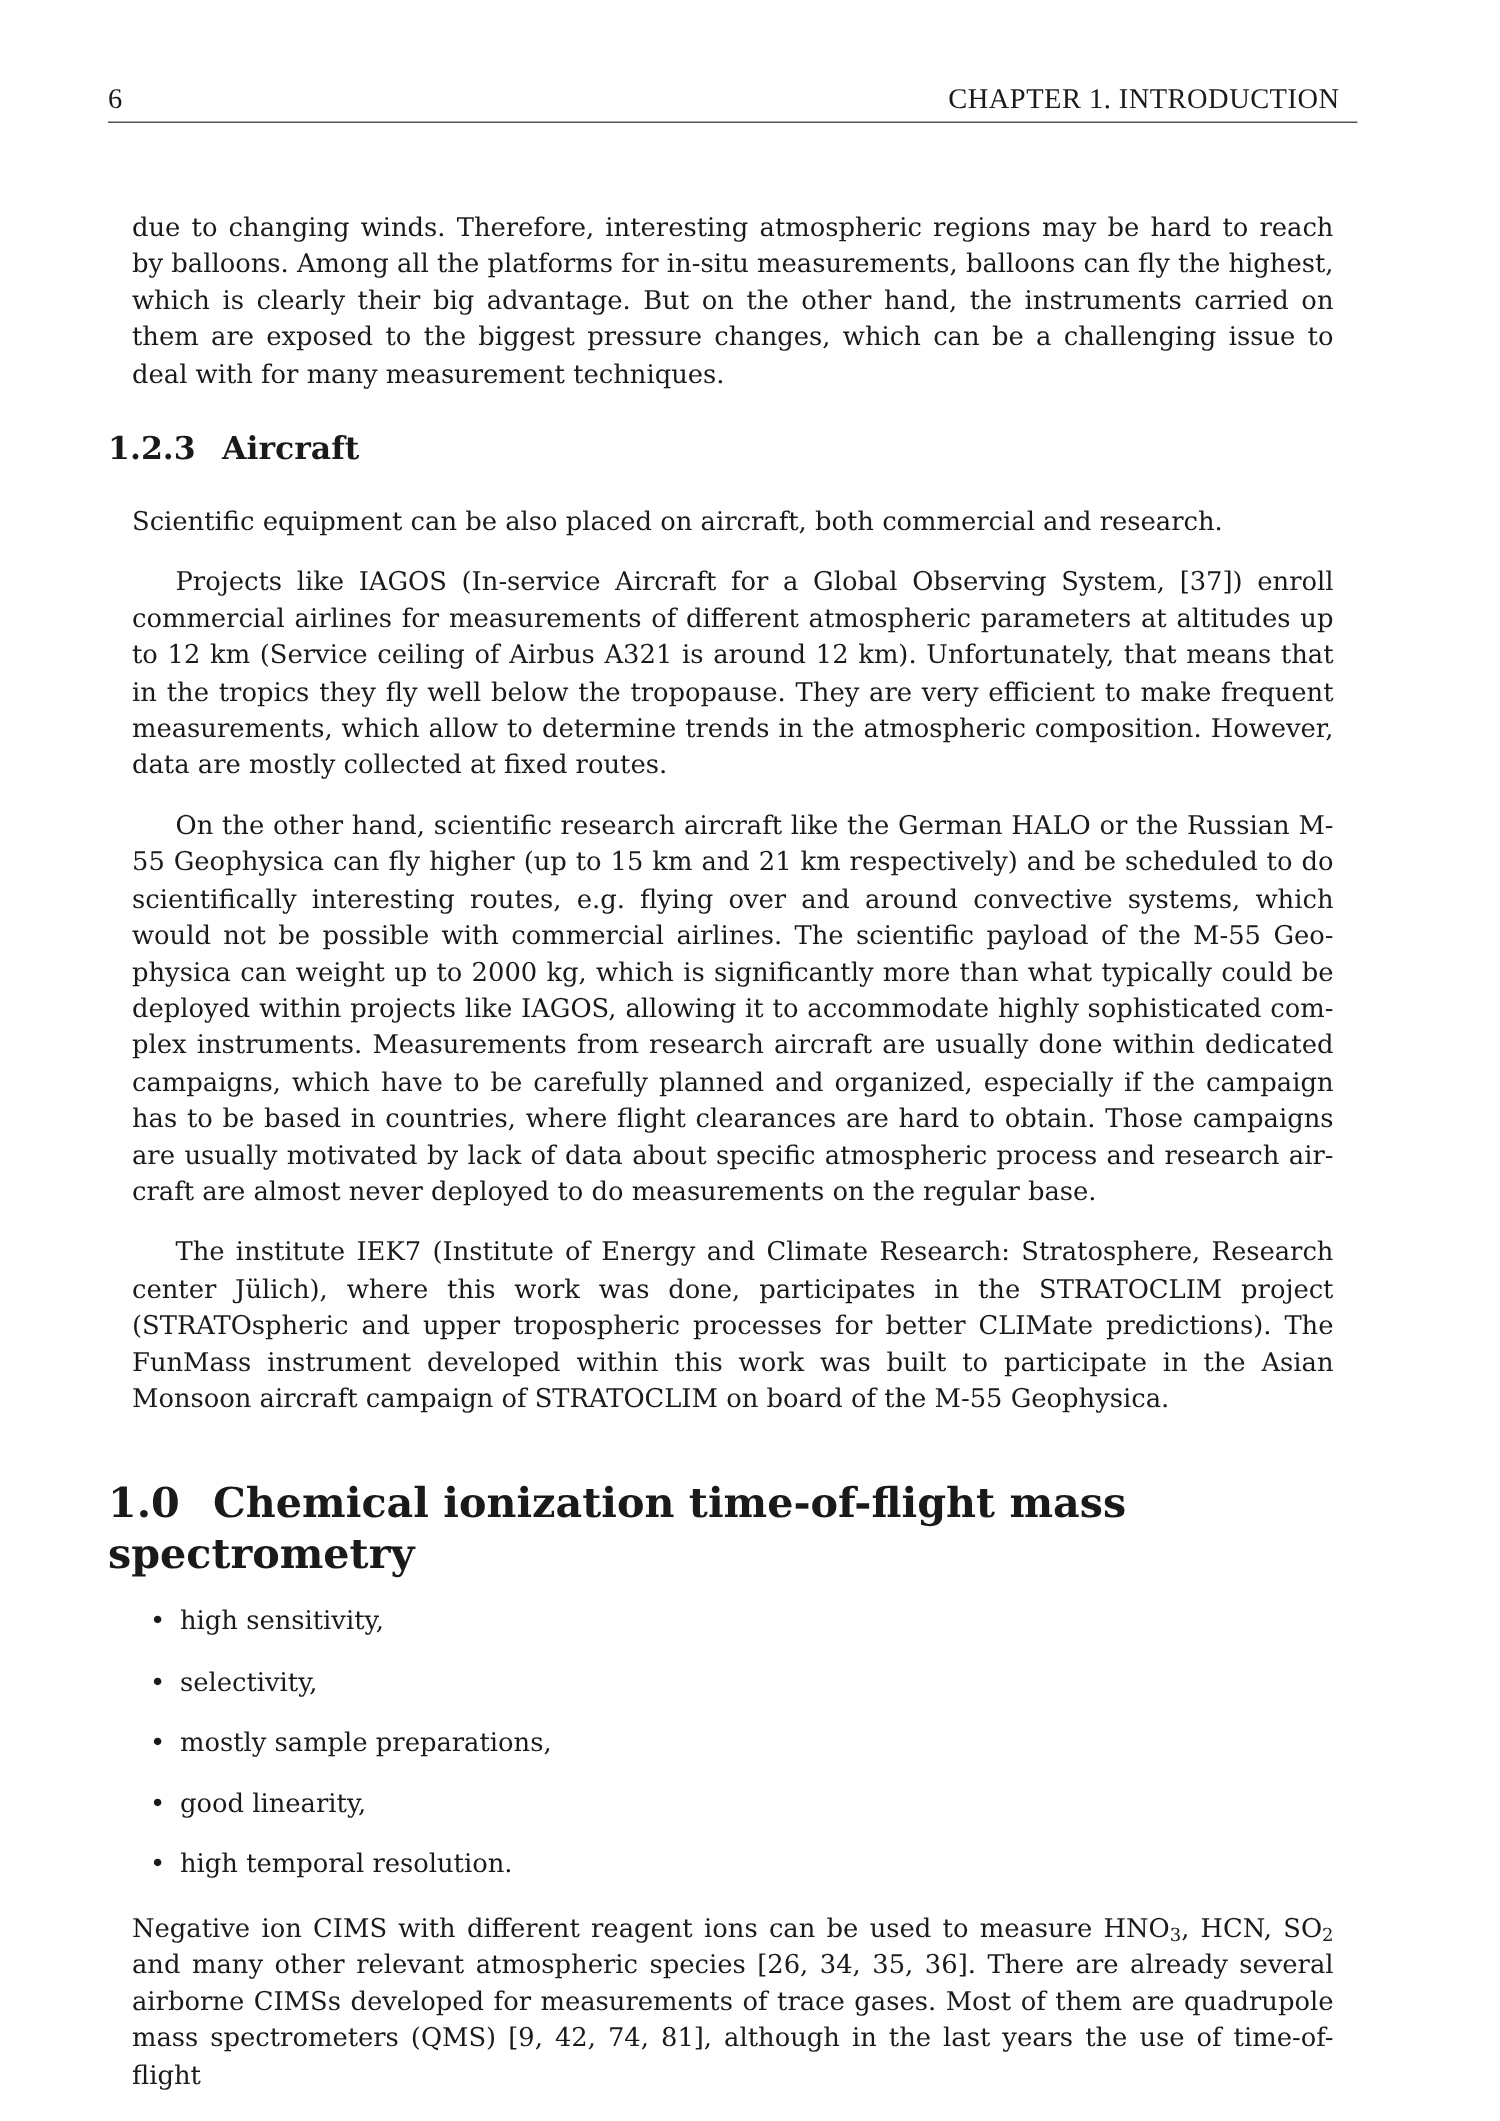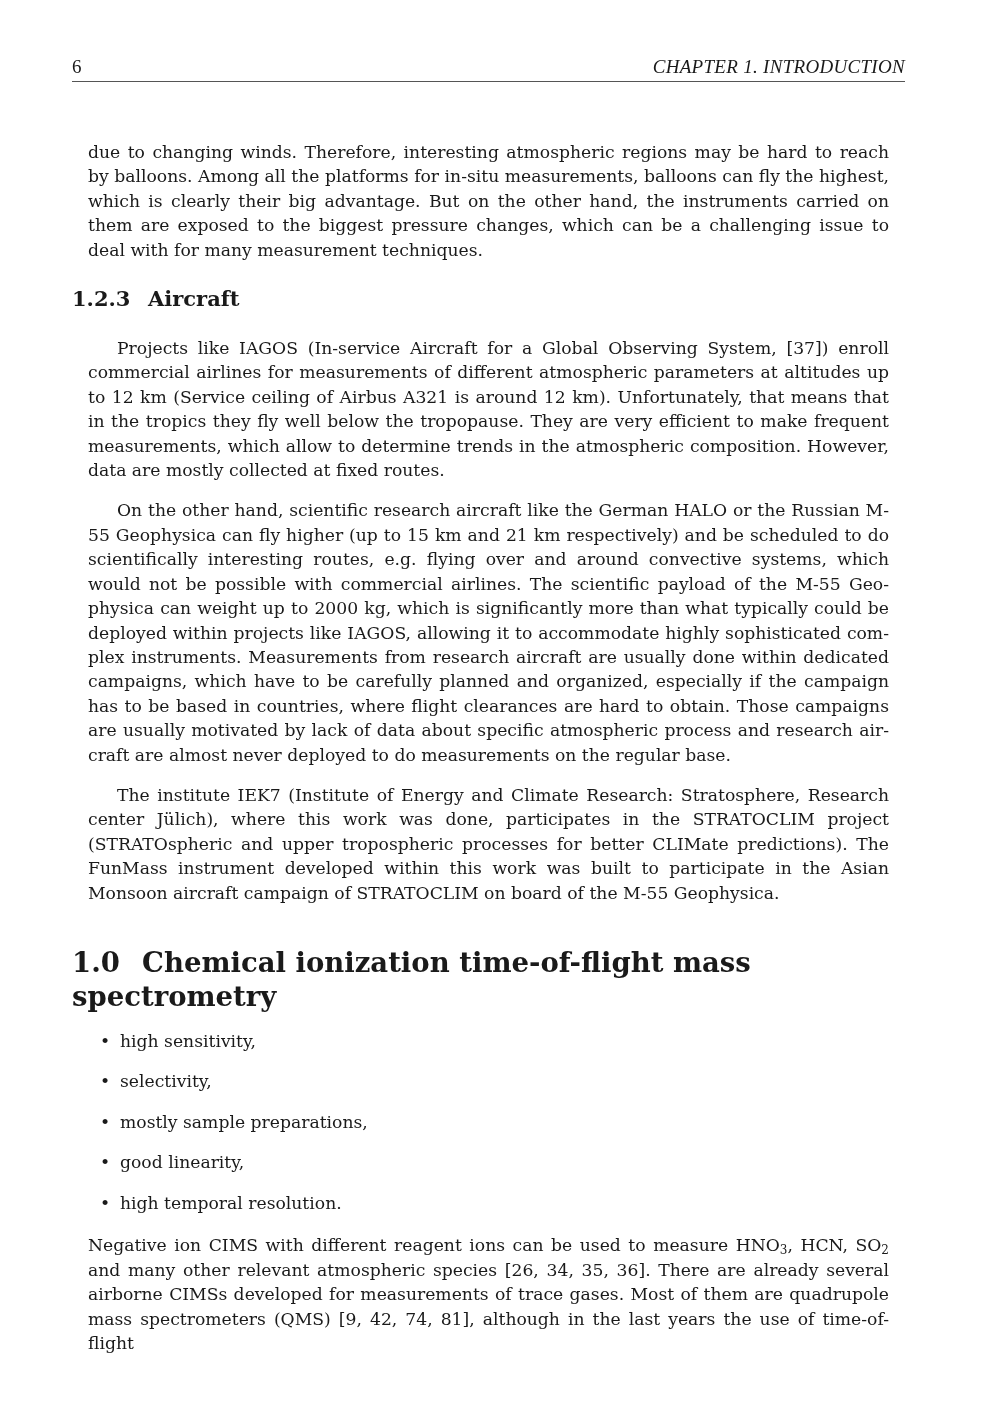--- a/index.html
+++ b/index.html
@@ -1,20 +1,20 @@
 <!DOCTYPE html>
 <html><head>
   <meta charset="utf-8">
   <style>
     html, body { margin: 0; padding: 0; background: #ffffff; }
     body { width: 1000px; height: 1414px; position: relative; overflow: hidden; color: #1a1a1a; font-family: "DejaVu Serif", serif; }
     .page { position: absolute; left: 72px; top: 0; width: 833px; }
     .running-head { position: absolute; top: 56px; left: 0; width: 833px; height: 24px; font-family: "Liberation Serif", serif; font-size: 19px; }
     .running-head .pnum { position: absolute; left: 0; top: 0; }
-    .running-head .chap { position: absolute; right: 0; top: 0; letter-spacing: 0.3px; font-style: italic; }
+    .running-head .chap { position: absolute; right: 12px; top: 0; letter-spacing: 0.3px; }
     .head-rule { position: absolute; top: 81px; left: 0; width: 833px; height: 1px; background: #555; }
     .body { position: absolute; top: 124px; left: 0; width: 833px; font-size: 17.2px; line-height: 24.4px; }
     p { margin: 16px; text-align: justify; }
     p.indent { text-indent: 29px; }
     h3 { font-size: 21px; font-weight: bold; margin: 24px 0 24px 0; line-height: 26px; }
     h3 .num { display: inline-block; width: 76px; }
     h2 { font-size: 27.5px; font-weight: bold; margin: 40px 0 16px 0; line-height: 34px; }
     h2 .num { display: inline-block; width: 70px; }
     ul { list-style: none; margin: 14px 0 0 0; padding: 0 0 0 28px; }
     ul li { position: relative; padding-left: 20px; height: 40.5px; line-height: 24px; }
@@ -31,20 +31,21 @@
     <span class="chap">CHAPTER 1.  INTRODUCTION</span>
   </div>
   <div class="head-rule"></div>
 
   <div class="body">
     <p>due to changing winds. Therefore, interesting atmospheric regions may be hard to reach by balloons. Among all the platforms for in-situ measurements, balloons can fly the highest, which is clearly their big advantage. But on the other hand, the instruments carried on them are exposed to the biggest pressure changes, which can be a challenging issue to deal with for many measurement techniques.</p>
 
     <h3>
       <span class="num">1.2.3</span><span>Aircraft</span>
     </h3>
+    <p>Scientific equipment can be also placed on aircraft, both commercial and research.</p>
     <p class="indent">Projects like IAGOS (In-service Aircraft for a Global Observing System, [37]) enroll commercial airlines for measurements of different atmospheric parameters at altitudes up to 12 km (Service ceiling of Airbus A321 is around 12 km). Unfortunately, that means that in the tropics they fly well below the tropopause. They are very efficient to make frequent measurements, which allow to determine trends in the atmospheric composition. However, data are mostly collected at fixed routes.</p>
     <p class="indent">On the other hand, scientific research aircraft like the German HALO or the Russian M-55 Geophysica can fly higher (up to 15 km and 21 km respectively) and be scheduled to do scientifically interesting routes, e.g. flying over and around convective systems, which would not be possible with commercial airlines. The scientific payload of the M-55 Geo­physica can weight up to 2000 kg, which is significantly more than what typically could be deployed within projects like IAGOS, allowing it to accommodate highly sophisticated com­plex instruments. Measurements from research aircraft are usually done within dedicated campaigns, which have to be carefully planned and organized, especially if the campaign has to be based in countries, where flight clearances are hard to obtain. Those campaigns are usually motivated by lack of data about specific atmospheric process and research air­craft are almost never deployed to do measurements on the regular base.</p>
     <p class="indent">The institute IEK7 (Institute of Energy and Climate Research: Stratosphere, Research center Jülich), where this work was done, participates in the STRATOCLIM project (STRATO­spheric and upper tropospheric processes for better CLIMate predictions). The FunMass instrument developed within this work was built to participate in the Asian Monsoon aircraft campaign of STRATOCLIM on board of the M-55 Geophysica.</p>
 
     <h2>
       <span class="num">1.0</span><span>Chemical ionization time-of-flight mass spectrometry</span>
     </h2>
 
     <ul>
       <li><span class="bullet">•</span><span>high sensitivity,</span></li>

